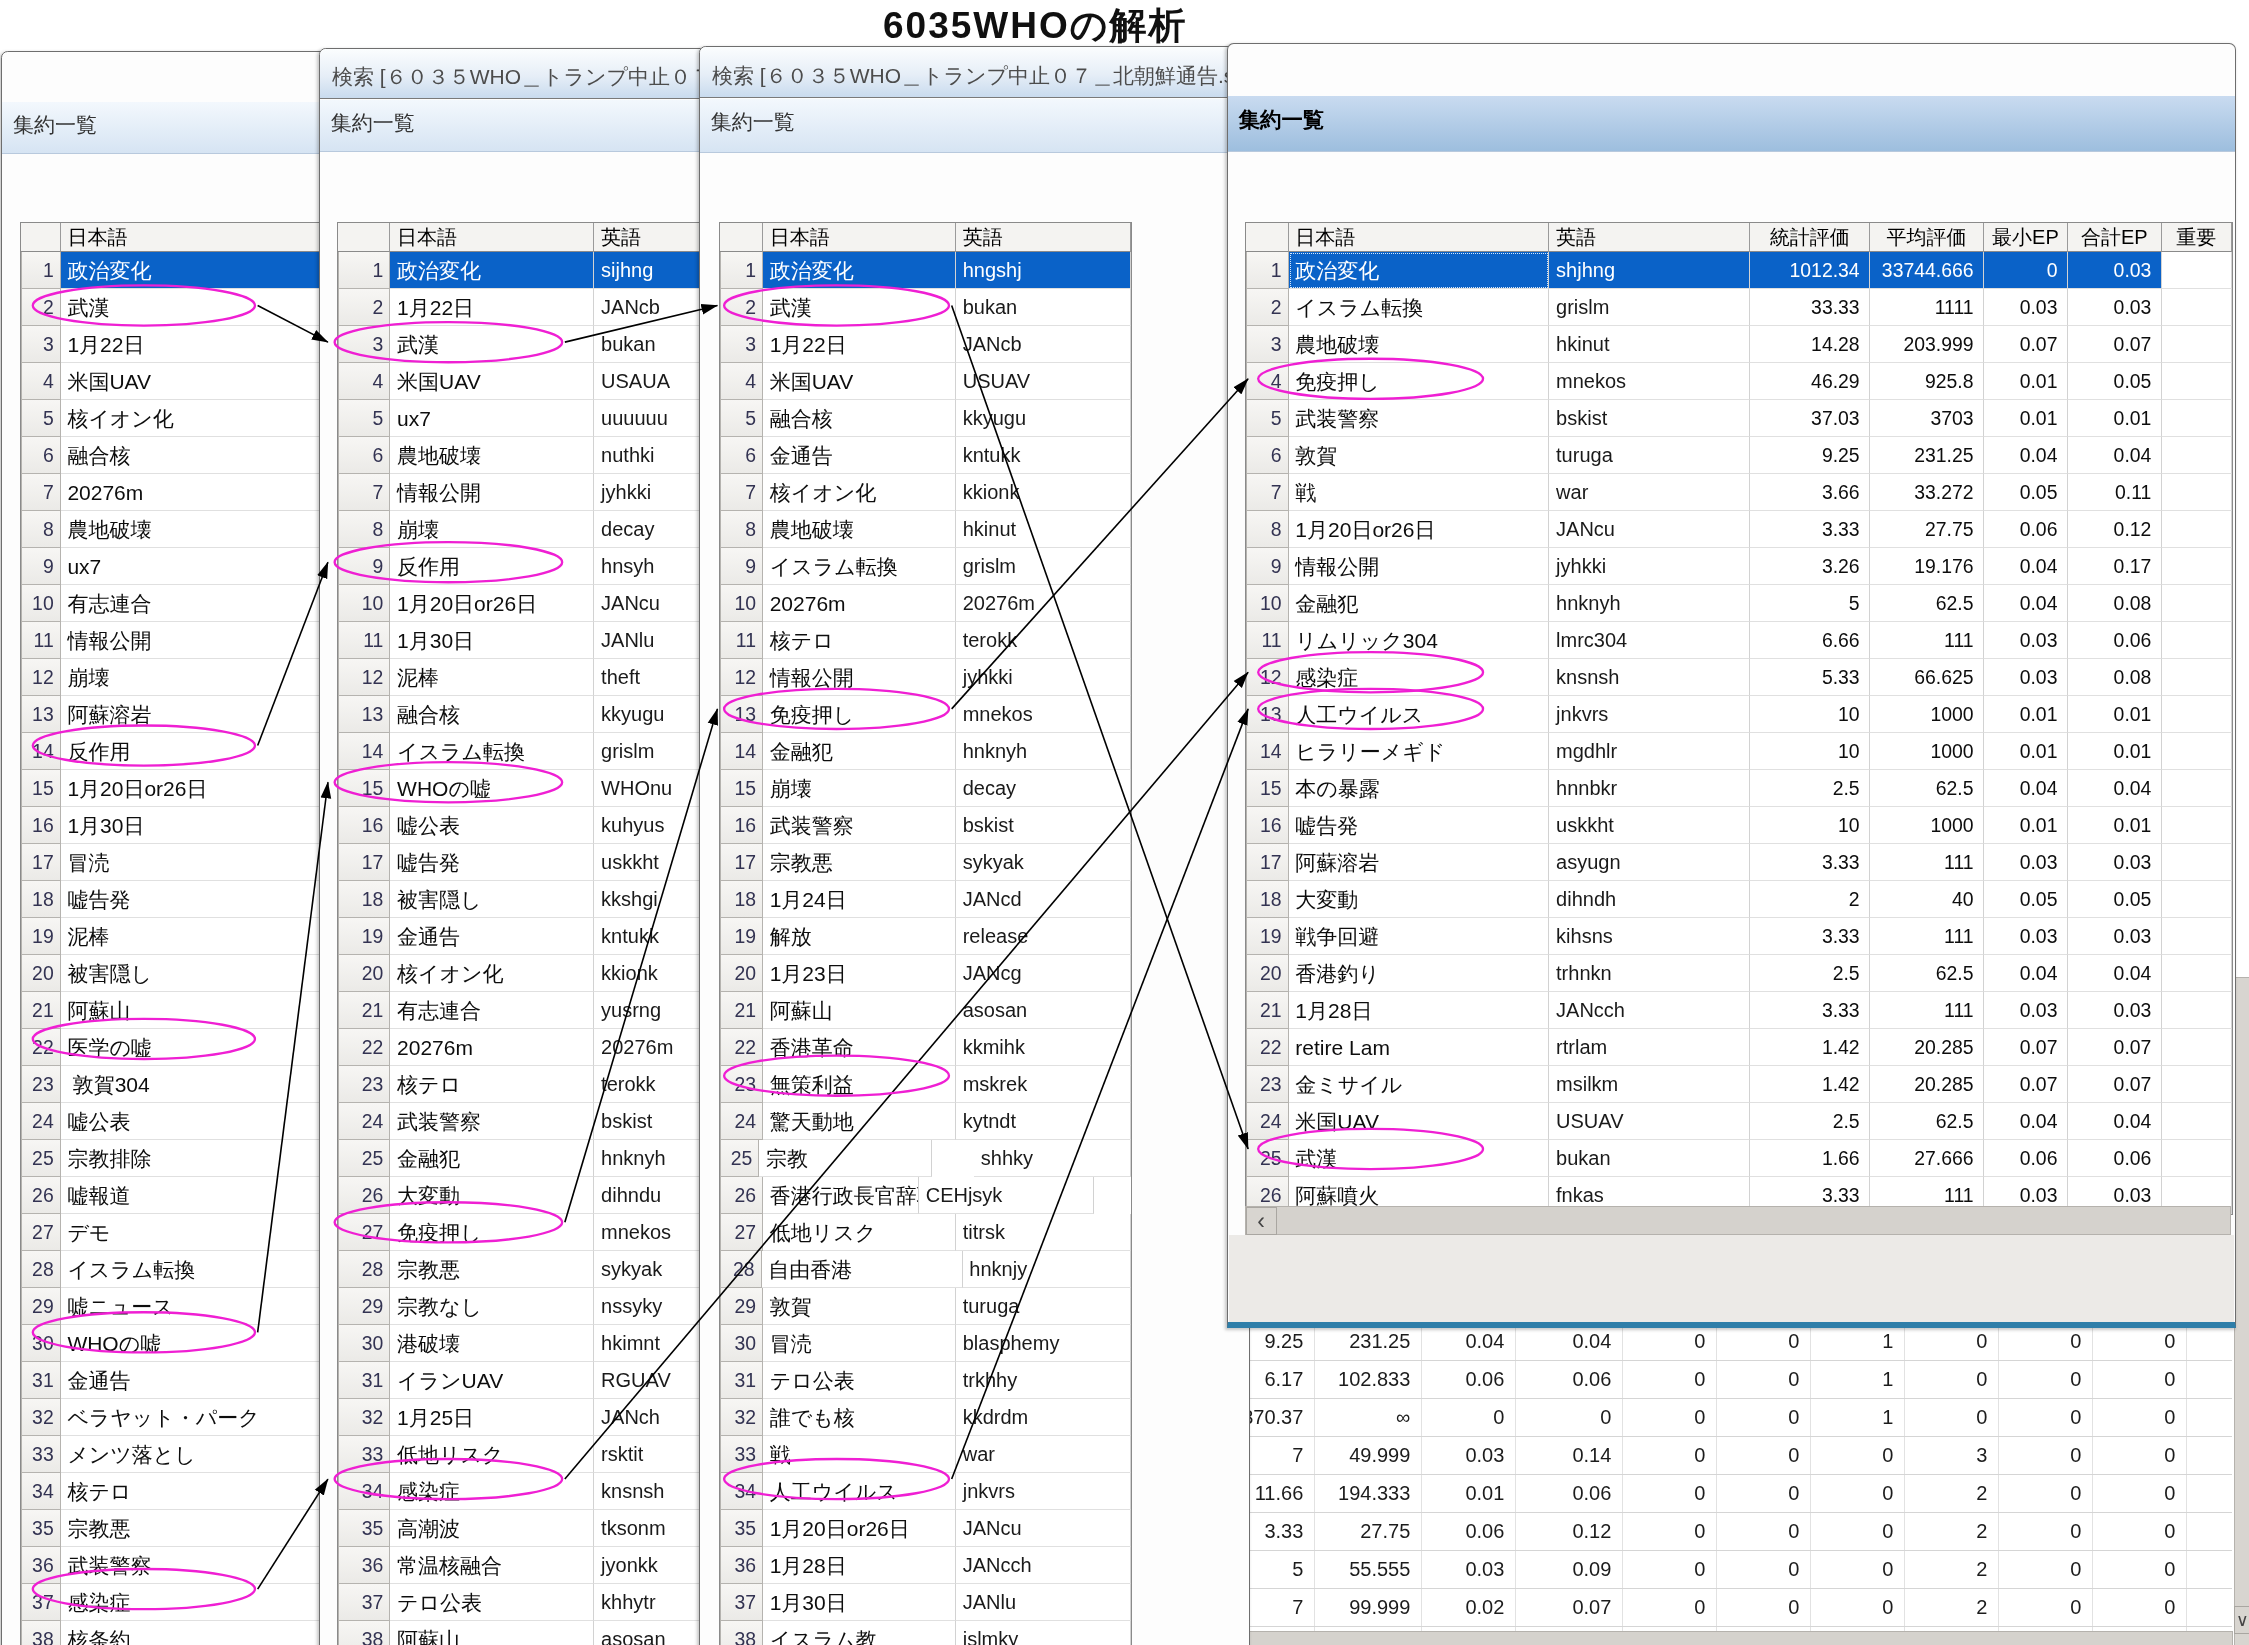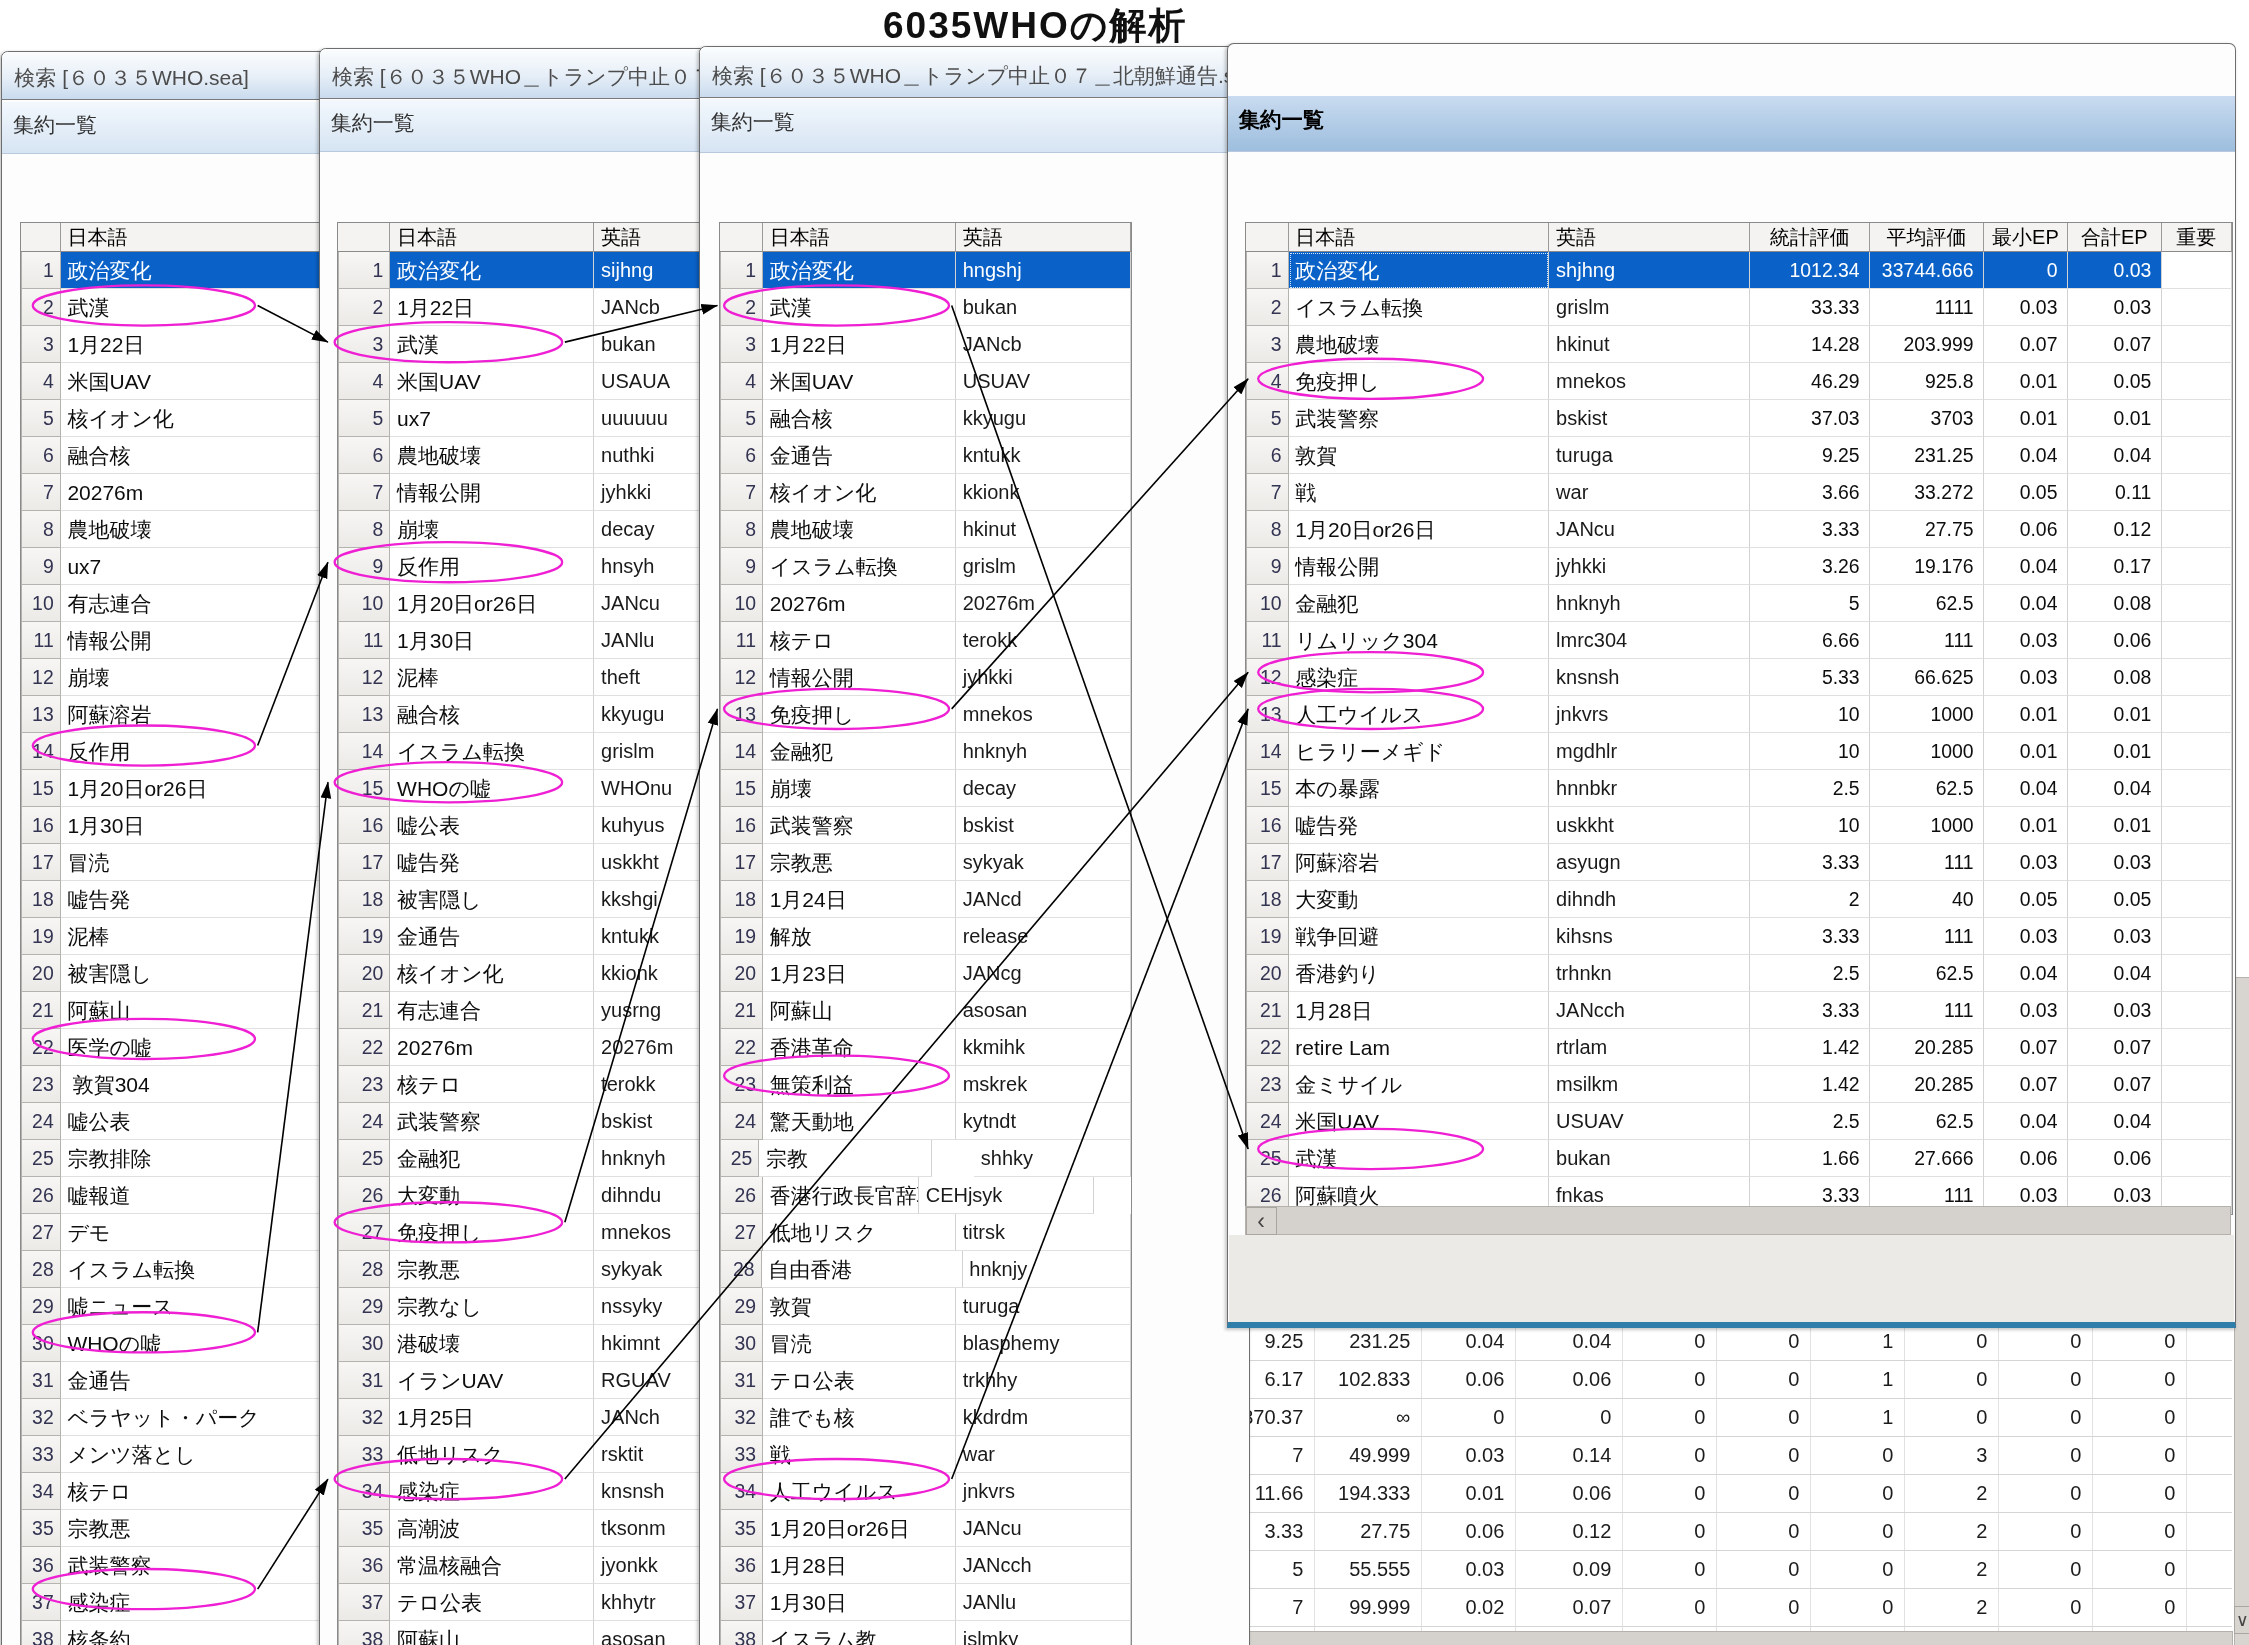--- a/index.html
+++ b/index.html
@@ -157,23 +157,20 @@
         <div class="cell" style="width: 94px; line-height: 37px;">0</div>
         <div class="cell" style="width: 94px; line-height: 37px;">2</div>
         <div class="cell" style="width: 94px; line-height: 37px;">0</div>
         <div class="cell" style="width: 94px; line-height: 37px;">0</div>
       </div>
     </div>
     <div class="hscroll" style="left: 0px; top: 654px; width: 998px; height: 14.7px;"></div>
   </div>
 <div id="windows-root">
     <div class="win" style="left: 1.3px; top: 51px; width: 375px; height: 1595px; z-index: 1;">
-      <div class="titlebar" style="height: 48px;">
-        <span class="ttl">検索 [６０３５WHO.sea]</span>
-      </div>
       <div class="band" style="top: 50px; height: 52px;">
         <span class="lbl">集約一覧</span>
       </div>
       <div class="tbl" style="left: 17.4px; top: 170px; width: 357px;">
         <div class="trow" style="height: 29.4px;">
           <div class="cell hcell" style="width: 40px; line-height: 29.4px;"></div>
           <div class="cell hcell" style="width: 317px; line-height: 29.4px;">日本語</div>
         </div>
         <div class="trow" style="height: 37px;">
           <div class="cell ncell" style="width: 40px; line-height: 37px;">1</div>

